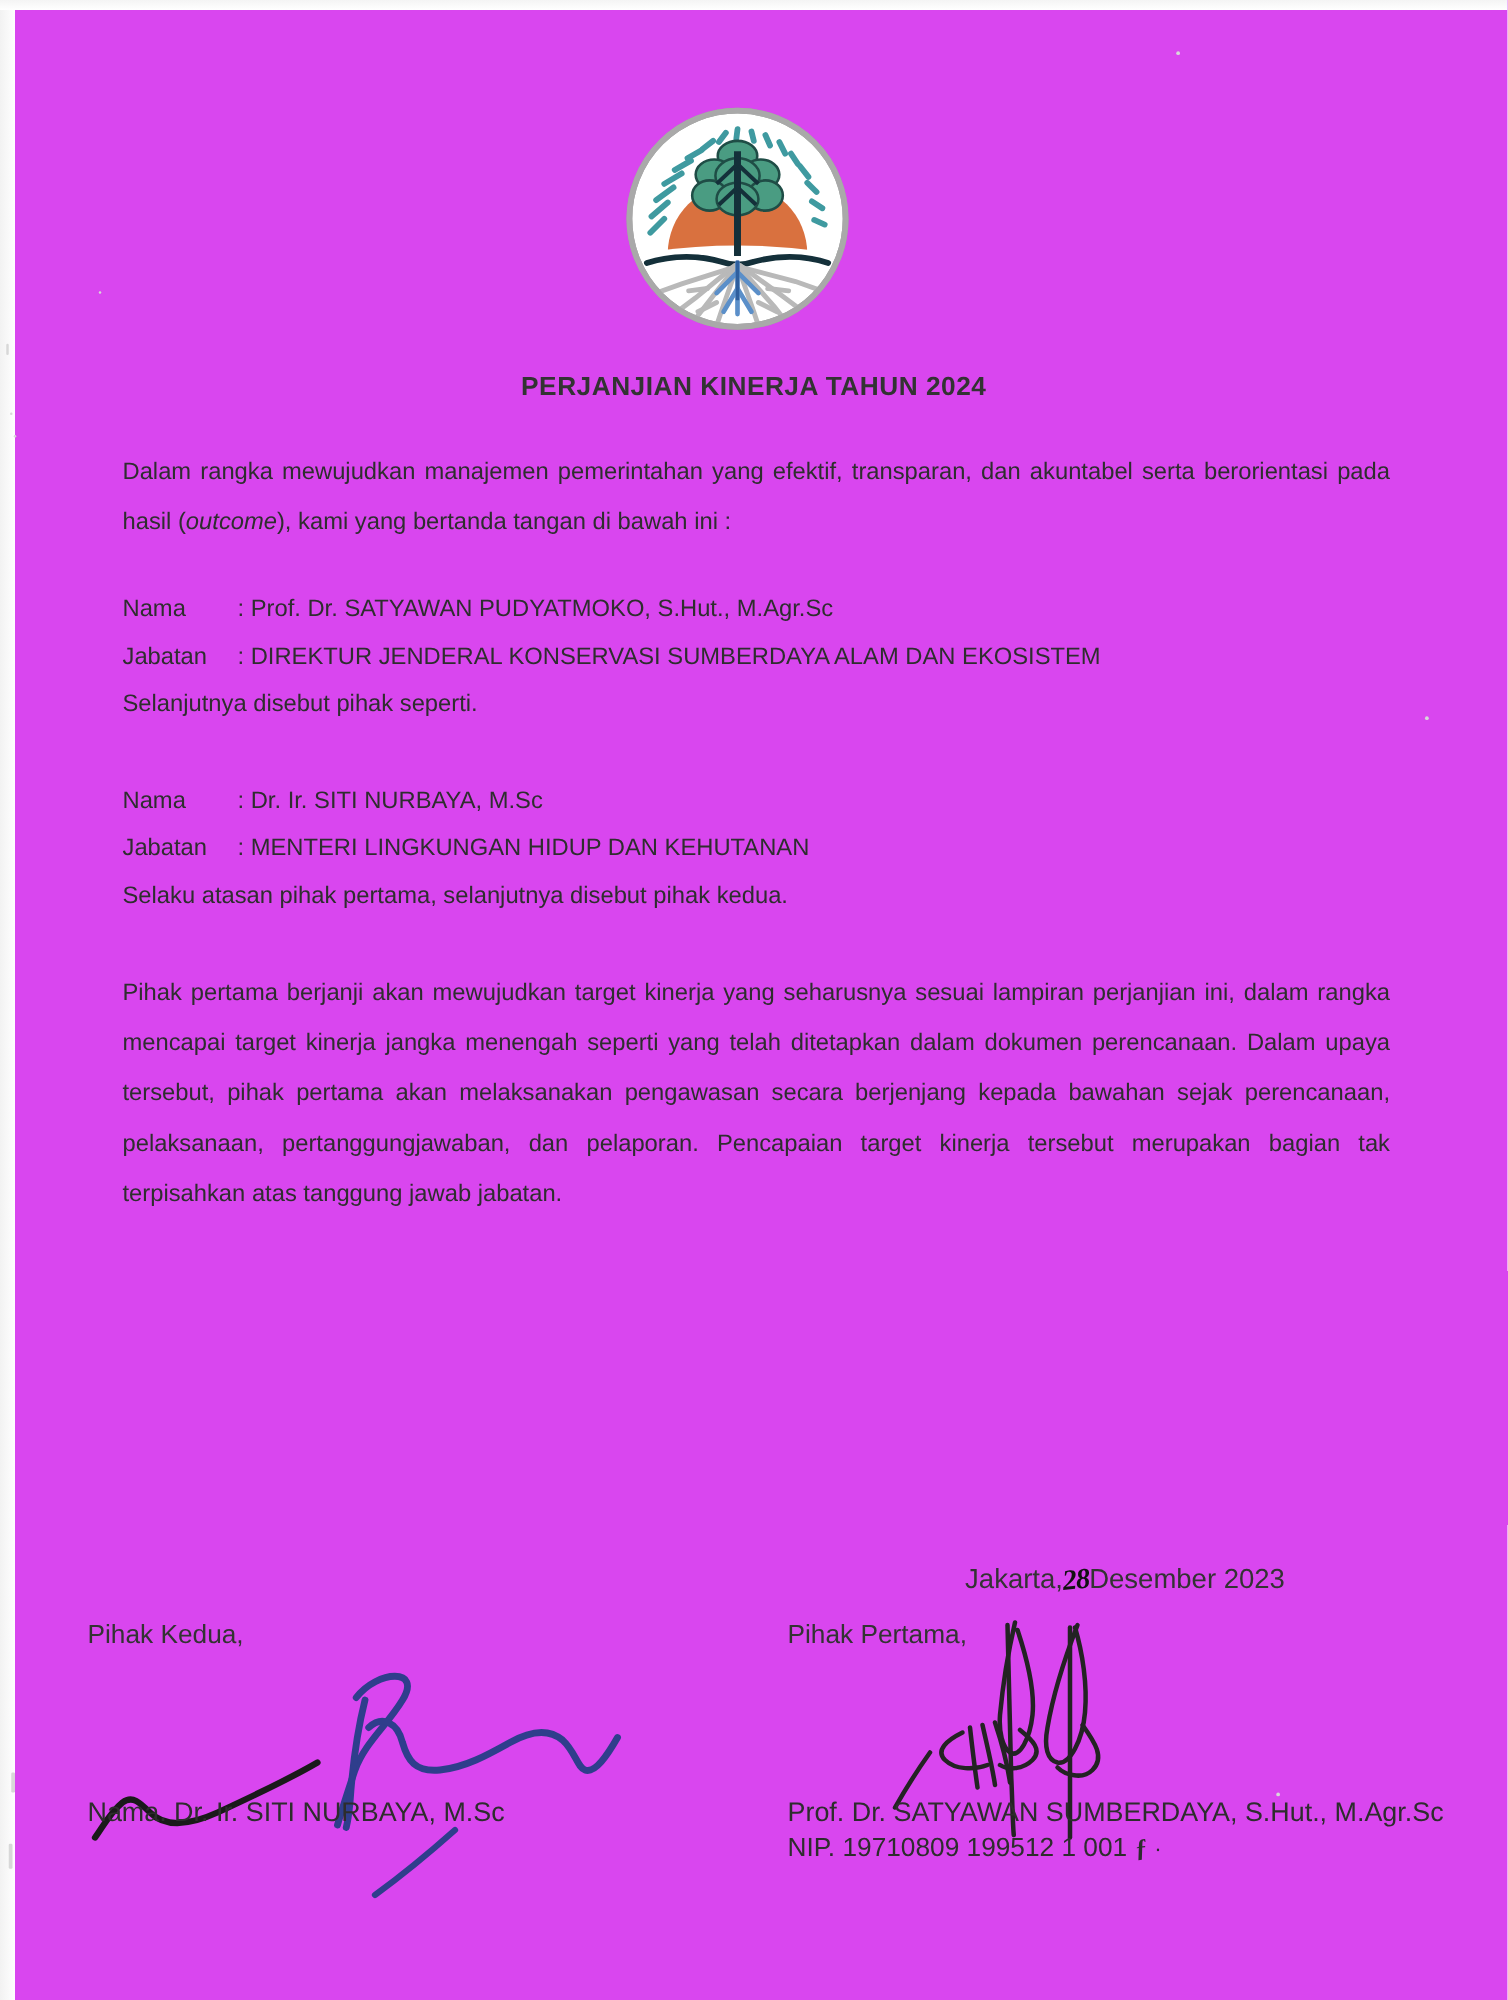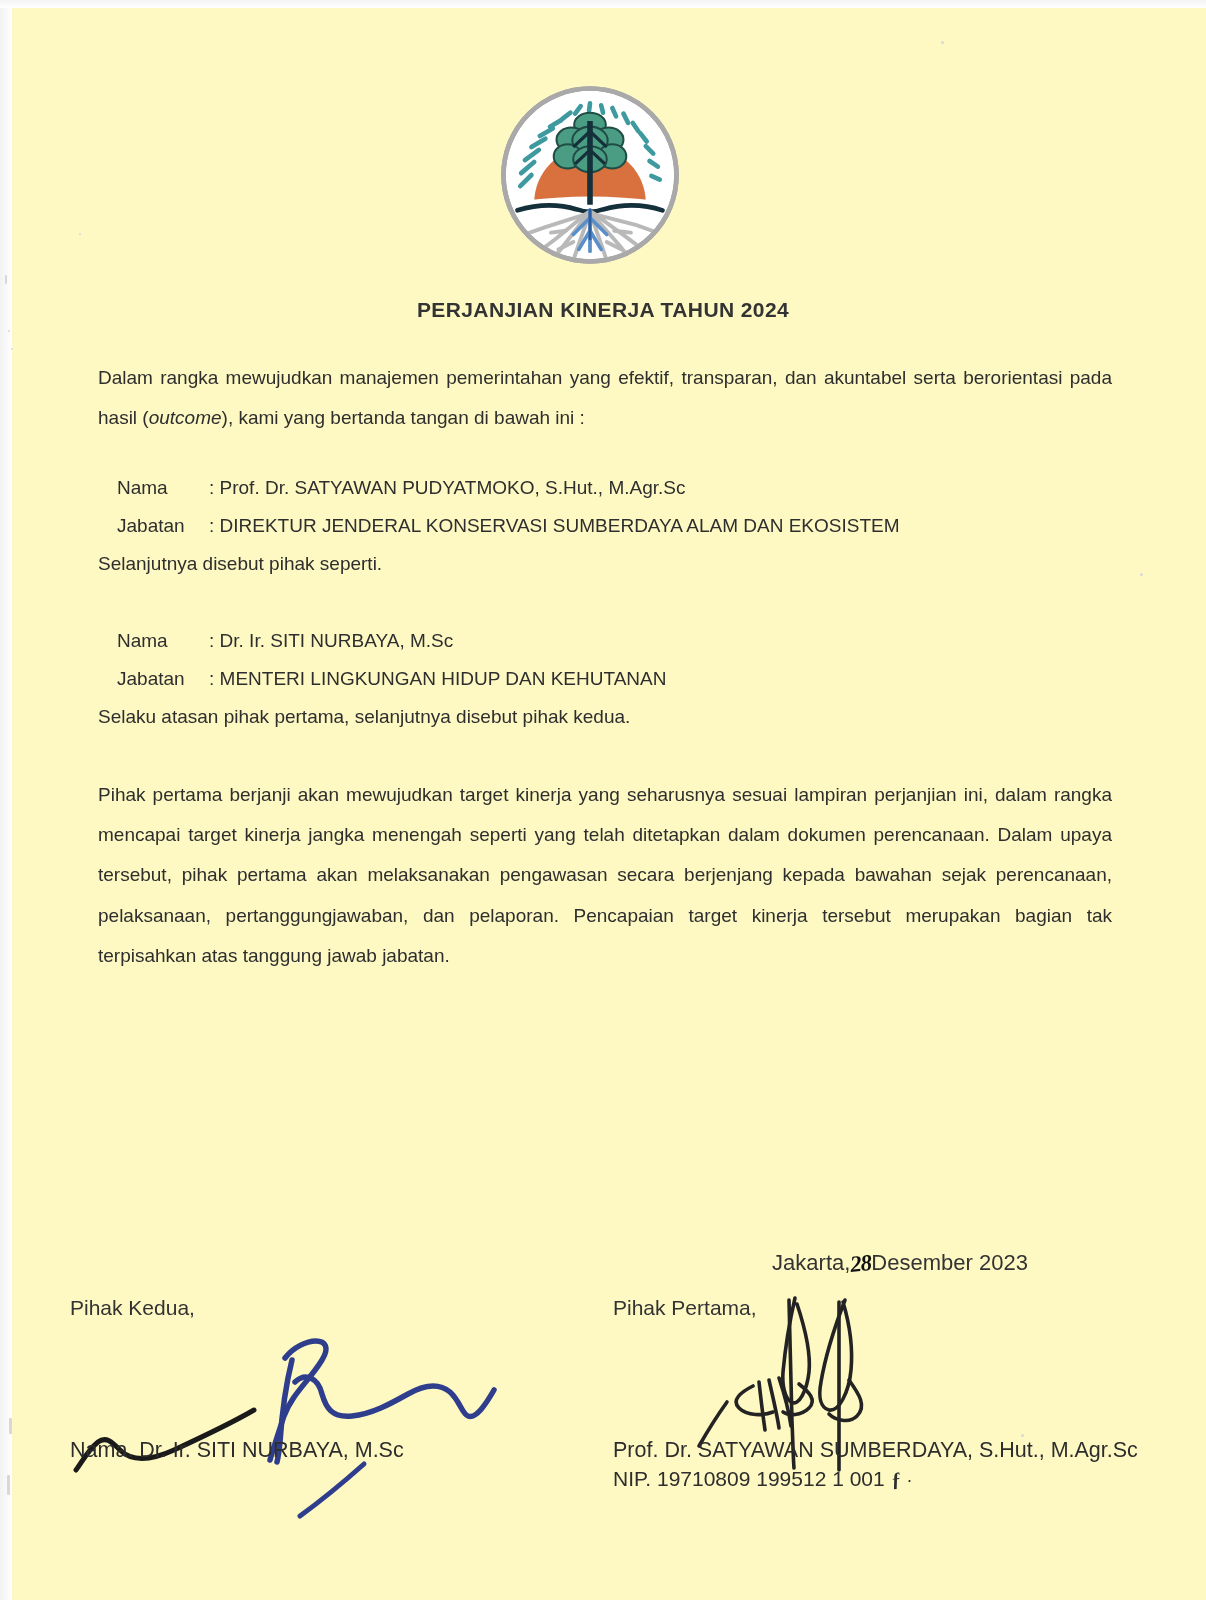--- a/index.html
+++ b/index.html
@@ -7,21 +7,21 @@
     padding: 0;
     background: #ffffff;
   }
   body {
     font-family: "Liberation Sans", sans-serif;
   }
   .page {
     position: relative;
     width: 1206px;
     height: 1600px;
-    background: #fef9c3;
+    background: #d946ef;
     overflow: hidden;
     color: #2b2b2b;
   }
   
   .speck {
     position: absolute;
     background: #d8d8d8;
     border-radius: 50%;
     pointer-events: none;
   }
@@ -84,21 +84,20 @@
   .block-gap-md { height: 30px; }
   .block-gap-lg { height: 38px; }
 
   .idline {
     line-height: 2.02;
     white-space: nowrap;
   }
   .idlabel {
     display: inline-block;
     width: 92px;
-    margin-left: 19px;
   }
   .idlabel.wide {
     width: 92px;
   }
 
   
   .sign-area {
     position: absolute;
     left: 0;
     top: 1240px;
@@ -127,21 +126,21 @@
     transform: rotate(-6deg) translateY(1px);
   }
 
   .sig-col {
     position: absolute;
     top: 56px;
     width: 470px;
     text-align: left;
   }
   .sig-col.left  { left: 70px; }
-  .sig-col.right { left: 613px; }
+  .sig-col.right { left: 630px; }
 
   .sig-label {
     font-family: "Liberation Sans", sans-serif;
     font-size: 21px;
     color: #333;
     position: relative;
     z-index: 1;
   }
   .sig-canvas {
     position: relative;

